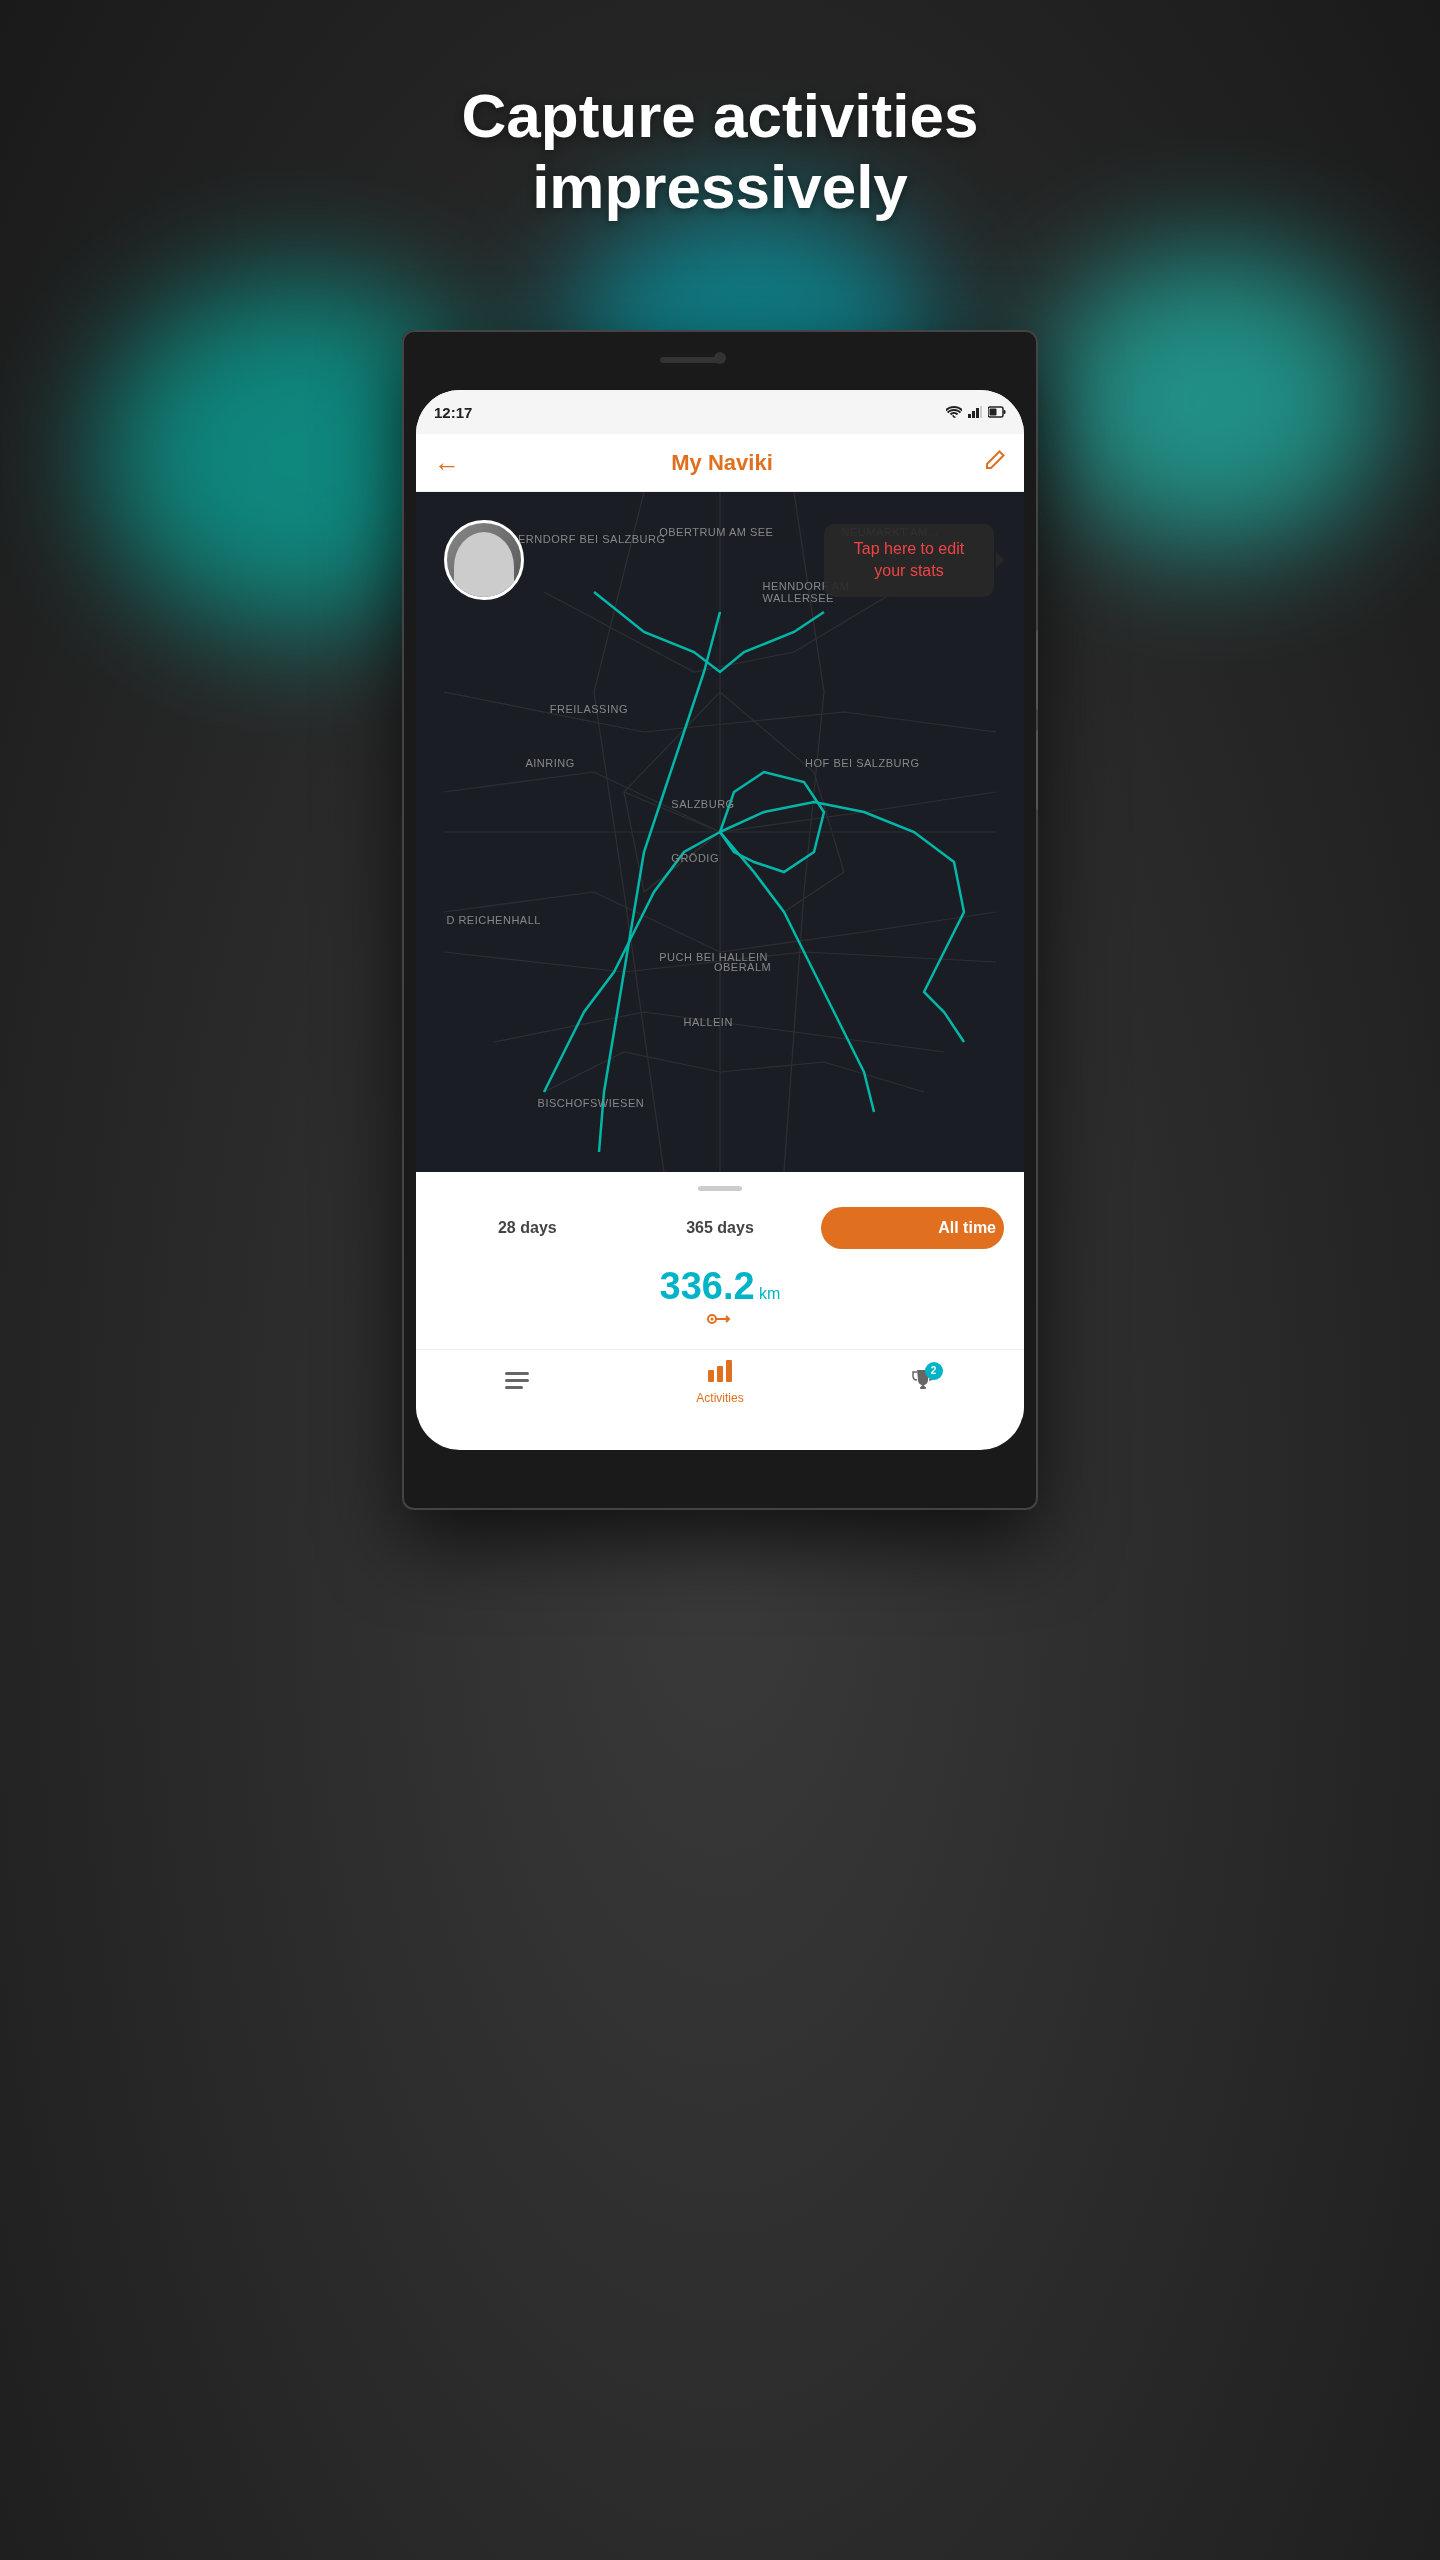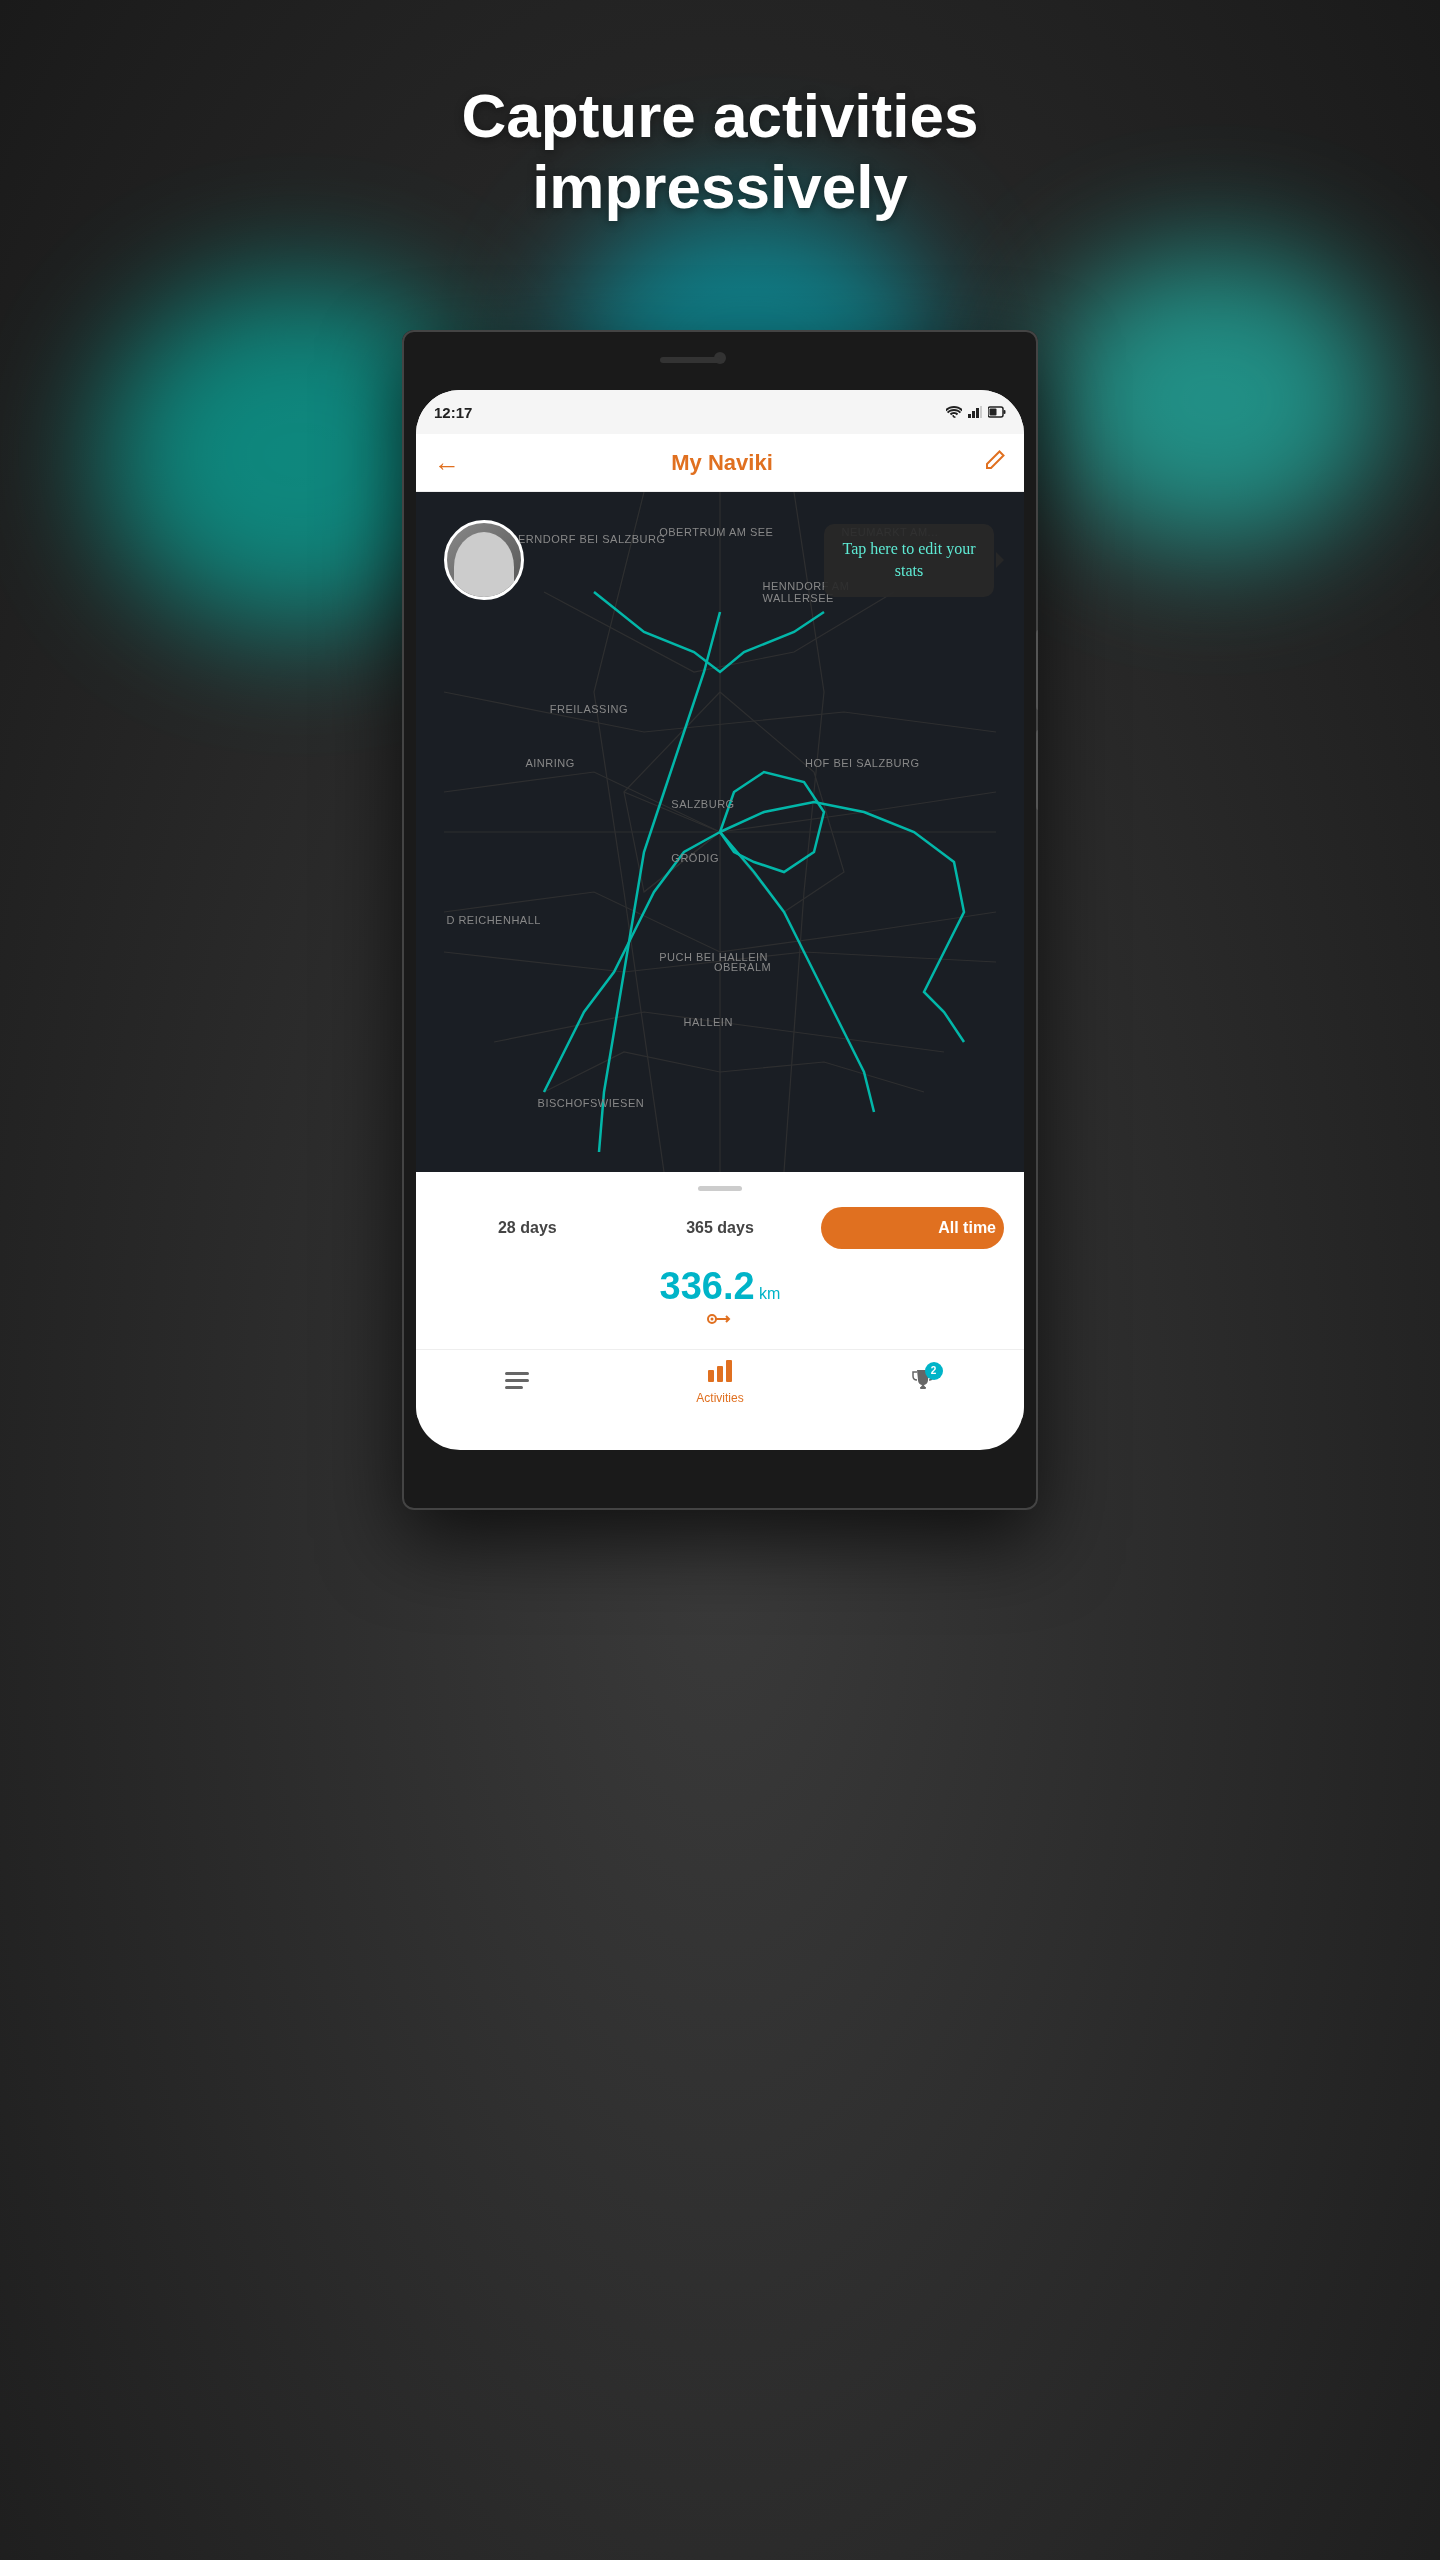--- a/index.html
+++ b/index.html
@@ -202,29 +202,28 @@
       position: absolute;
       top: 12px;
     }
 
     
     .tooltip {
       position: absolute;
       top: 32px;
       right: 30px;
       background: rgba(40,40,40,0.92);
-      color: #5eead4;
+      color: #ef4444;
       padding: 14px 18px;
       border-radius: 10px;
       font-size: 16px;
       font-weight: 500;
       text-align: center;
       line-height: 1.4;
       max-width: 170px;
-      font-family: Liberation Serif, serif;
     }
     .tooltip::after {
       content: '';
       position: absolute;
       top: 50%;
       right: -10px;
       transform: translateY(-50%);
       border: 8px solid transparent;
       border-left-color: rgba(40,40,40,0.92);
       border-right: none;

